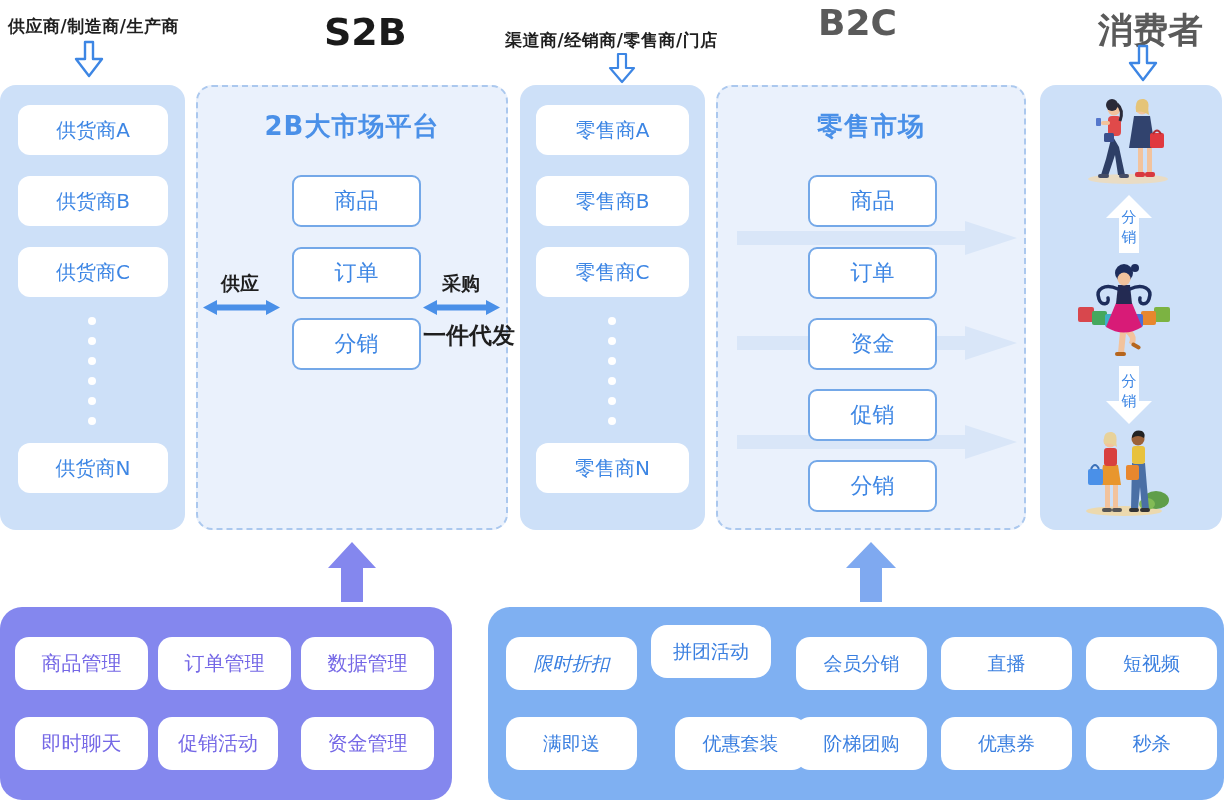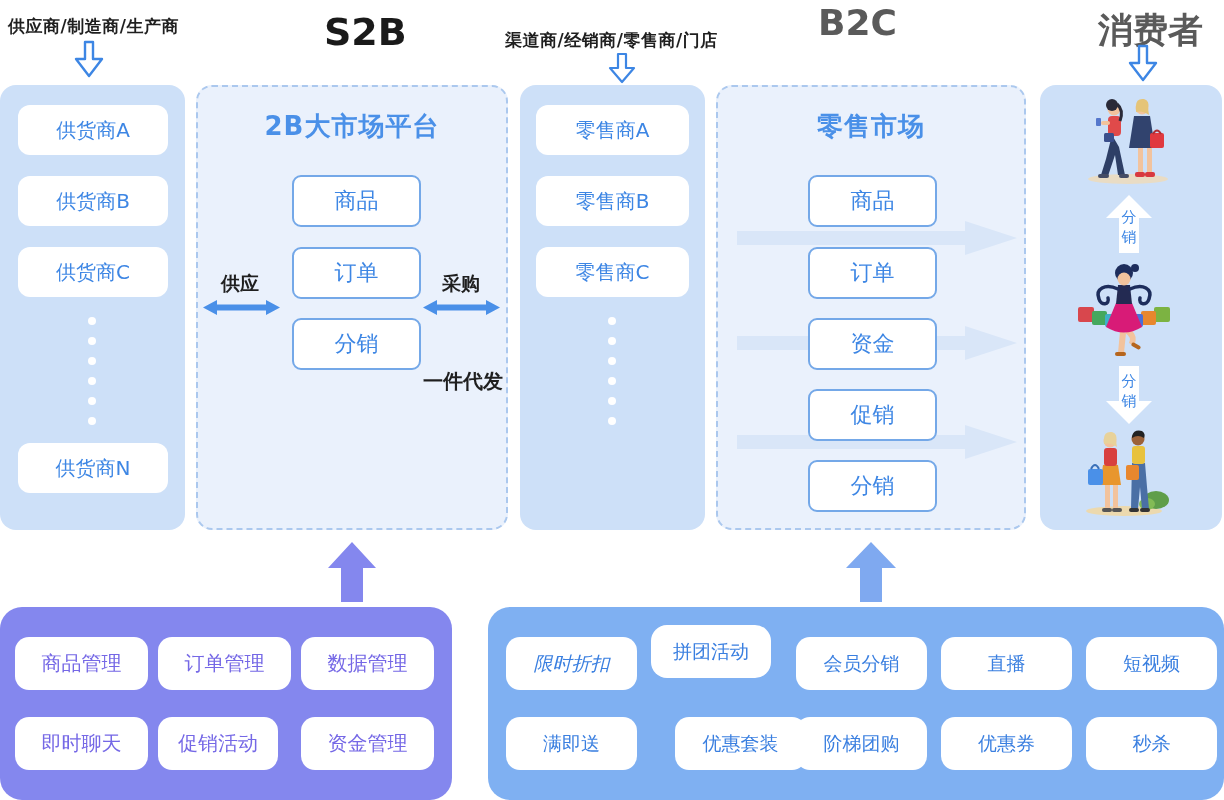--- a/index.html
+++ b/index.html
@@ -82,34 +82,35 @@
   </div>
 
   <div class="flow-label" style="left:221px;top:271px;">供应</div>
   <svg class="abs" style="left:203px;top:299px;" width="77" height="17" viewBox="0 0 77 17">
     <polygon points="0,8.5 14,1 14,5.5 63,5.5 63,1 77,8.5 63,16 63,11.5 14,11.5 14,16" fill="#4a90e8"></polygon>
   </svg>
   <div class="flow-label" style="left:442px;top:271px;">采购</div>
   <svg class="abs" style="left:423px;top:299px;" width="77" height="17" viewBox="0 0 77 17">
     <polygon points="0,8.5 14,1 14,5.5 63,5.5 63,1 77,8.5 63,16 63,11.5 14,11.5 14,16" fill="#4a90e8"></polygon>
   </svg>
-  <div class="flow-label" style="left:423px;top:320px;font-size:20px;margin-top:48px;">一件代发</div>
+  <div class="flow-label" style="left:423px;top:320px;font-size:23px;">一件代发</div>
 
   <div class="col-panel" style="left:520px;top:85px;width:185px;height:445px;">
     <div class="pill" style="left:16px;top:20px;width:153px;height:50px;">零售商A</div>
     <div class="pill" style="left:16px;top:91px;width:153px;height:50px;">零售商B</div>
     <div class="pill" style="left:16px;top:162px;width:153px;height:50px;">零售商C</div>
     <div>
       <div class="dot" style="left:88px;top:232px;"></div>
         <div class="dot" style="left:88px;top:252px;"></div>
       <div class="dot" style="left:88px;top:272px;"></div>
         <div class="dot" style="left:88px;top:292px;"></div>
       <div class="dot" style="left:88px;top:312px;"></div>
         <div class="dot" style="left:88px;top:332px;"></div>
     </div>
+    <div class="pill" style="left:16px;top:358px;width:153px;height:50px;">零售商N</div>
   </div>
 
   <div class="dashed-panel" style="left:716px;top:85px;width:306px;height:441px;">
     <svg class="abs" style="left:19px;top:133px;z-index:1;" width="280" height="36" viewBox="0 0 280 36">
       <polygon points="0,11 228,11 228,1 280,18 228,35 228,25 0,25" fill="#d9e6f8"></polygon>
     </svg>
     <svg class="abs" style="left:19px;top:238px;z-index:1;" width="280" height="36" viewBox="0 0 280 36">
       <polygon points="0,11 228,11 228,1 280,18 228,35 228,25 0,25" fill="#d9e6f8"></polygon>
     </svg>
     <svg class="abs" style="left:19px;top:337px;z-index:1;" width="280" height="36" viewBox="0 0 280 36">

